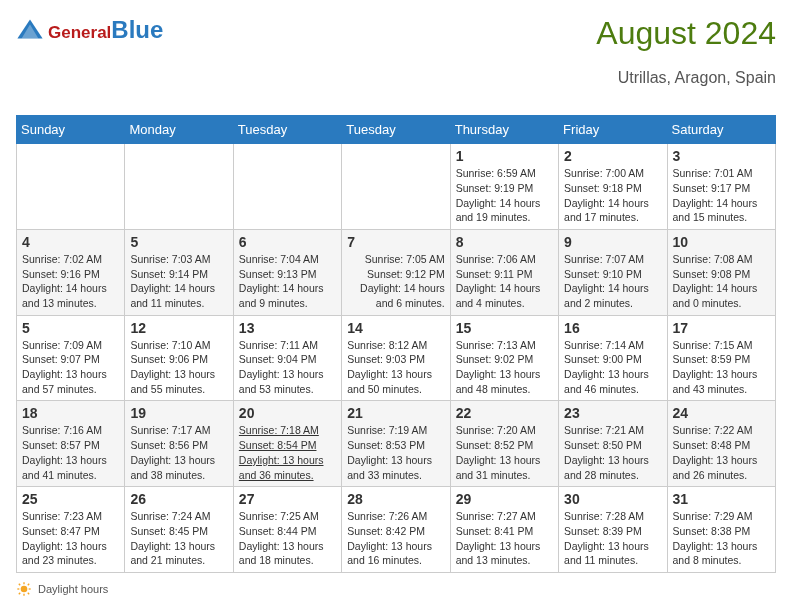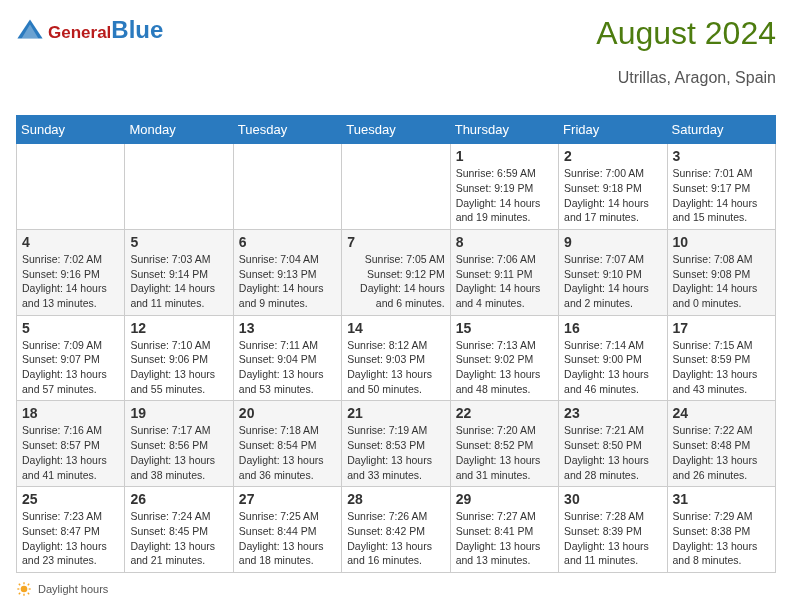--- a/index.html
+++ b/index.html
@@ -277,21 +277,21 @@
         </td>
         <td>
           <span class="day-number">19</span>
           <div class="day-info" style="white-space: pre-line;">Sunrise: 7:17 AM
 Sunset: 8:56 PM
 Daylight: 13 hours
 and 38 minutes.</div>
         </td>
         <td>
           <span class="day-number">20</span>
-          <div class="day-info" style="white-space: pre-line;">Sunrise: 7:18 AM
+          <div class="day-info" style="white-space: pre-line; text-decoration: underline;">Sunrise: 7:18 AM
 Sunset: 8:54 PM
 Daylight: 13 hours
 and 36 minutes.</div>
         </td>
         <td>
           <span class="day-number">21</span>
           <div class="day-info" style="white-space: pre-line;">Sunrise: 7:19 AM
 Sunset: 8:53 PM
 Daylight: 13 hours
 and 33 minutes.</div>

